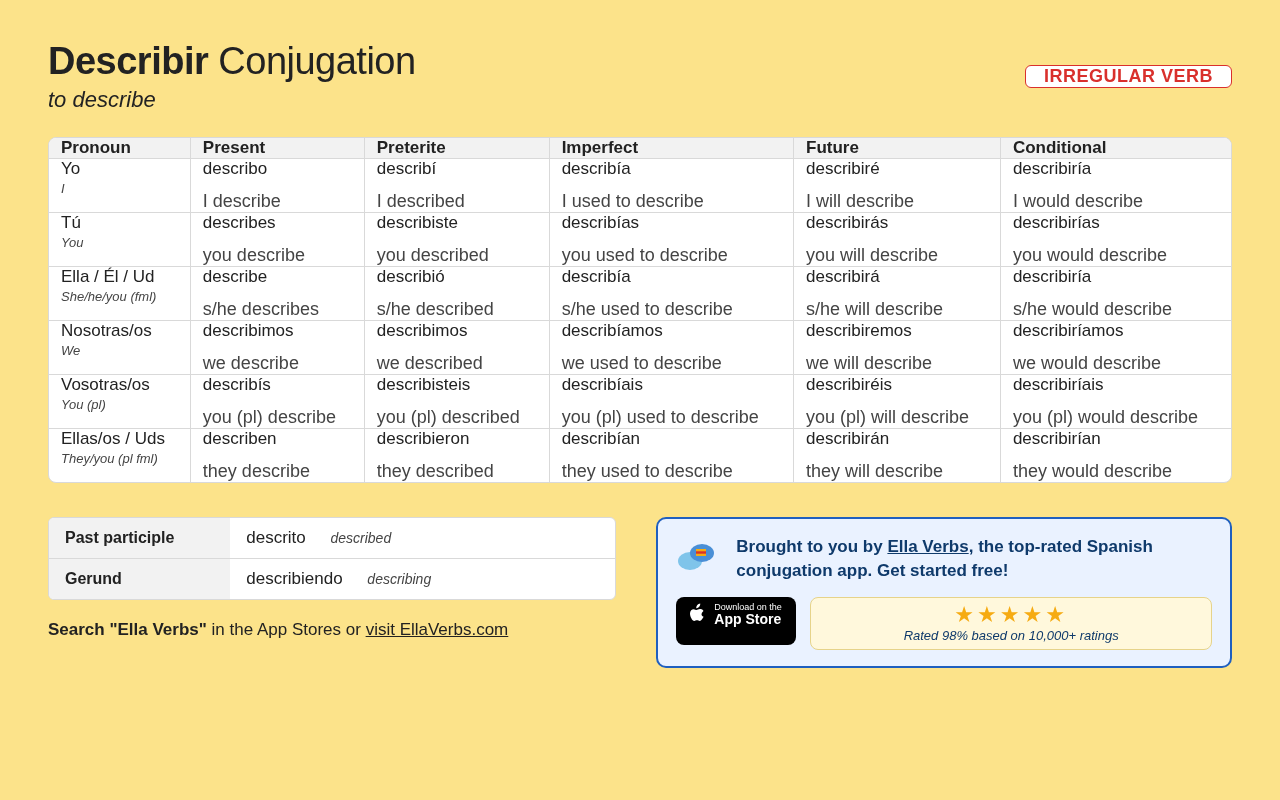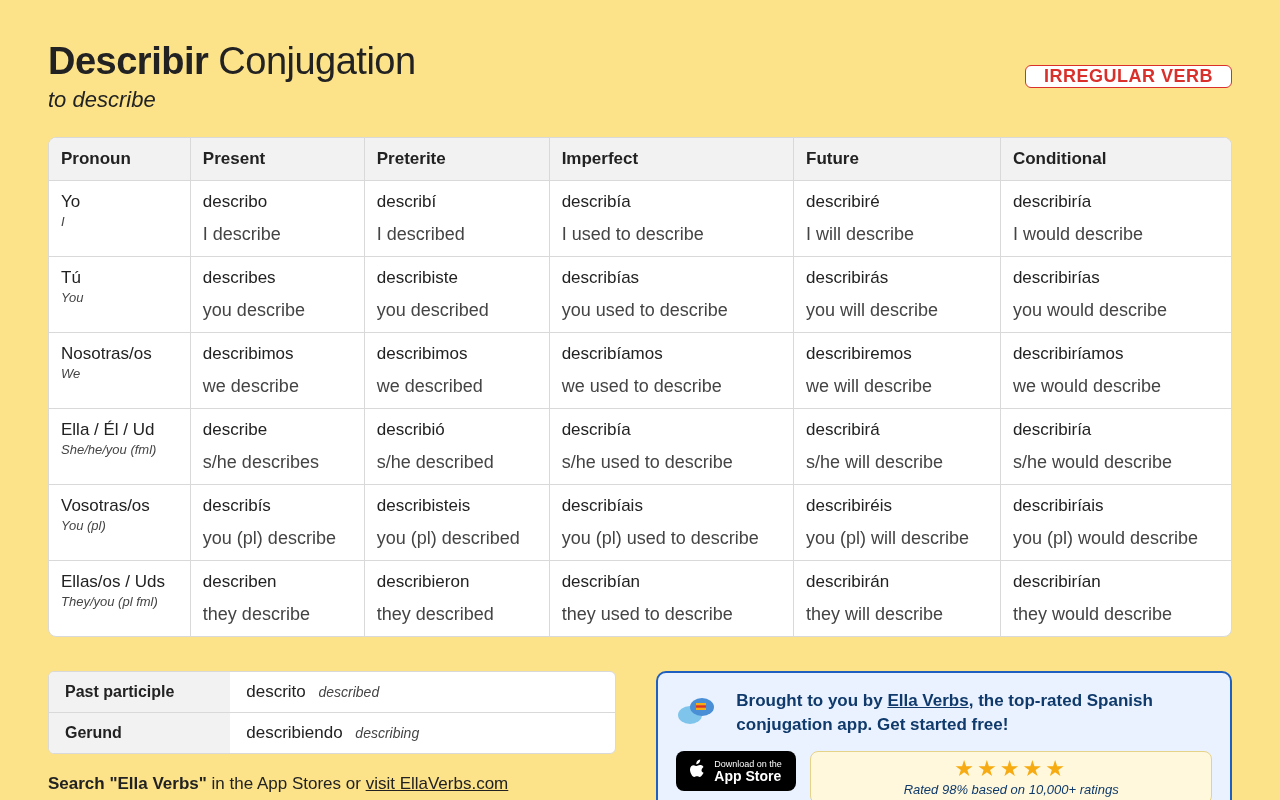--- a/index.html
+++ b/index.html
@@ -32,52 +32,52 @@
     background:#fff;border:1px solid var(--red);color:var(--red);
     padding:0 18px;border-radius:6px;font-weight:700;font-size:18px;
     letter-spacing:0.5px;
   }
   .conj-table{
     width:100%;border-collapse:separate;border-spacing:0;background:#fff;
     border-radius:8px;overflow:hidden;margin-top:24px;
     border:1px solid var(--border);
   }
   .conj-table th,.conj-table td{
-    text-align:left;padding:11px 12px;border-bottom:1px solid var(--border);
+    text-align:left;padding:0 12px;border-bottom:1px solid var(--border);
     border-right:1px solid var(--border);vertical-align:top;
   }
   .conj-table th{background:var(--gray);font-weight:700;font-size:17px;}
   .conj-table tr:last-child td{border-bottom:none;}
   .conj-table th:last-child,.conj-table td:last-child{border-right:none;}
   .cell-main{font-size:17px;}
   .cell-sub{font-size:18px;color:var(--muted);margin-top:12px;}
   .pronoun-sub{font-size:13px;color:var(--muted);font-style:italic;margin-top:2px;}
   .below{display:flex;gap:40px;margin-top:34px;align-items:flex-start;}
   .left-col{flex:0 0 48%;}
   .forms-table{width:100%;border-collapse:separate;border-spacing:0;background:#fff;border:1px solid var(--border);border-radius:6px;overflow:hidden;}
   .forms-table td{padding:10px 16px;border-bottom:1px solid var(--border);}
   .forms-table tr:last-child td{border-bottom:none;}
   .forms-table td.lbl{background:var(--gray);font-weight:700;width:32%;font-size:16px;}
   .forms-table .val{font-size:17px;}
-  .forms-table .val .sub{font-style:italic;font-size:14px;color:var(--muted);margin-left:8px;}
+  .forms-table .val .sub{font-style:italic;font-size:14px;color:var(--muted);margin-left:20px;}
   .search-line{margin-top:20px;font-size:17px;}
   .search-line .bold{font-weight:700;}
   .search-line a{color:var(--text);text-decoration:underline;}
   .promo{
     flex:1;background:var(--promo-bg);border:2px solid var(--blue);
     border-radius:10px;padding:16px 18px;
   }
   .promo-top{display:flex;gap:20px;align-items:center;}
   .promo-icon{width:40px;height:40px;flex-shrink:0;position:relative;}
   .promo-text{color:var(--navy);font-weight:700;font-size:17px;line-height:1.4;}
   .promo-text a{color:var(--navy);text-decoration:underline;}
   .promo-bottom{display:flex;gap:14px;margin-top:14px;align-items:stretch;}
   .store-btn{
-    display:flex;align-items:flex-end;gap:8px;background:#000;color:#fff;
-    border-radius:8px;padding:6px 12px;min-width:120px;height:40px;
+    display:flex;align-items:flex-start;gap:8px;background:#000;color:#fff;
+    border-radius:8px;padding:6px 12px;min-width:120px;height:48px;
   }
   .store-btn .small{font-size:9px;line-height:1;}
   .store-btn .big{font-size:14px;font-weight:600;line-height:1.1;}
   .rating-box{
     flex:1;background:var(--rating-bg);border:1px solid #e6d38a;border-radius:8px;
     padding:6px 14px;text-align:center;
   }
   .stars{color:var(--star);font-size:22px;letter-spacing:3px;line-height:1;}
   .rating-text{color:var(--navy);font-size:13px;font-style:italic;margin-top:2px;}
 </style>
@@ -153,20 +153,46 @@
           <div class="cell-main">describirás</div>
           <div class="cell-sub">you will describe</div>
         </td>
         <td>
           <div class="cell-main">describirías</div>
           <div class="cell-sub">you would describe</div>
         </td>
       </tr>
       <tr>
         <td>
+          <div class="cell-main">Ella / Él / Ud</div>
+          <div class="pronoun-sub">She/he/you (fml)</div>
+        </td>
+        <td>
+          <div class="cell-main">describe</div>
+          <div class="cell-sub">s/he describes</div>
+        </td>
+        <td>
+          <div class="cell-main">describió</div>
+          <div class="cell-sub">s/he described</div>
+        </td>
+        <td>
+          <div class="cell-main">describía</div>
+          <div class="cell-sub">s/he used to describe</div>
+        </td>
+        <td>
+          <div class="cell-main">describirá</div>
+          <div class="cell-sub">s/he will describe</div>
+        </td>
+        <td>
+          <div class="cell-main">describiría</div>
+          <div class="cell-sub">s/he would describe</div>
+        </td>
+      </tr>
+      <tr>
+        <td>
           <div class="cell-main">Nosotras/os</div>
           <div class="pronoun-sub">We</div>
         </td>
         <td>
           <div class="cell-main">describimos</div>
           <div class="cell-sub">we describe</div>
         </td>
         <td>
           <div class="cell-main">describimos</div>
           <div class="cell-sub">we described</div>
@@ -175,46 +201,20 @@
           <div class="cell-main">describíamos</div>
           <div class="cell-sub">we used to describe</div>
         </td>
         <td>
           <div class="cell-main">describiremos</div>
           <div class="cell-sub">we will describe</div>
         </td>
         <td>
           <div class="cell-main">describiríamos</div>
           <div class="cell-sub">we would describe</div>
-        </td>
-      </tr>
-      <tr>
-        <td>
-          <div class="cell-main">Ella / Él / Ud</div>
-          <div class="pronoun-sub">She/he/you (fml)</div>
-        </td>
-        <td>
-          <div class="cell-main">describe</div>
-          <div class="cell-sub">s/he describes</div>
-        </td>
-        <td>
-          <div class="cell-main">describió</div>
-          <div class="cell-sub">s/he described</div>
-        </td>
-        <td>
-          <div class="cell-main">describía</div>
-          <div class="cell-sub">s/he used to describe</div>
-        </td>
-        <td>
-          <div class="cell-main">describirá</div>
-          <div class="cell-sub">s/he will describe</div>
-        </td>
-        <td>
-          <div class="cell-main">describiría</div>
-          <div class="cell-sub">s/he would describe</div>
         </td>
       </tr>
       <tr>
         <td>
           <div class="cell-main">Vosotras/os</div>
           <div class="pronoun-sub">You (pl)</div>
         </td>
         <td>
           <div class="cell-main">describís</div>
           <div class="cell-sub">you (pl) describe</div>

